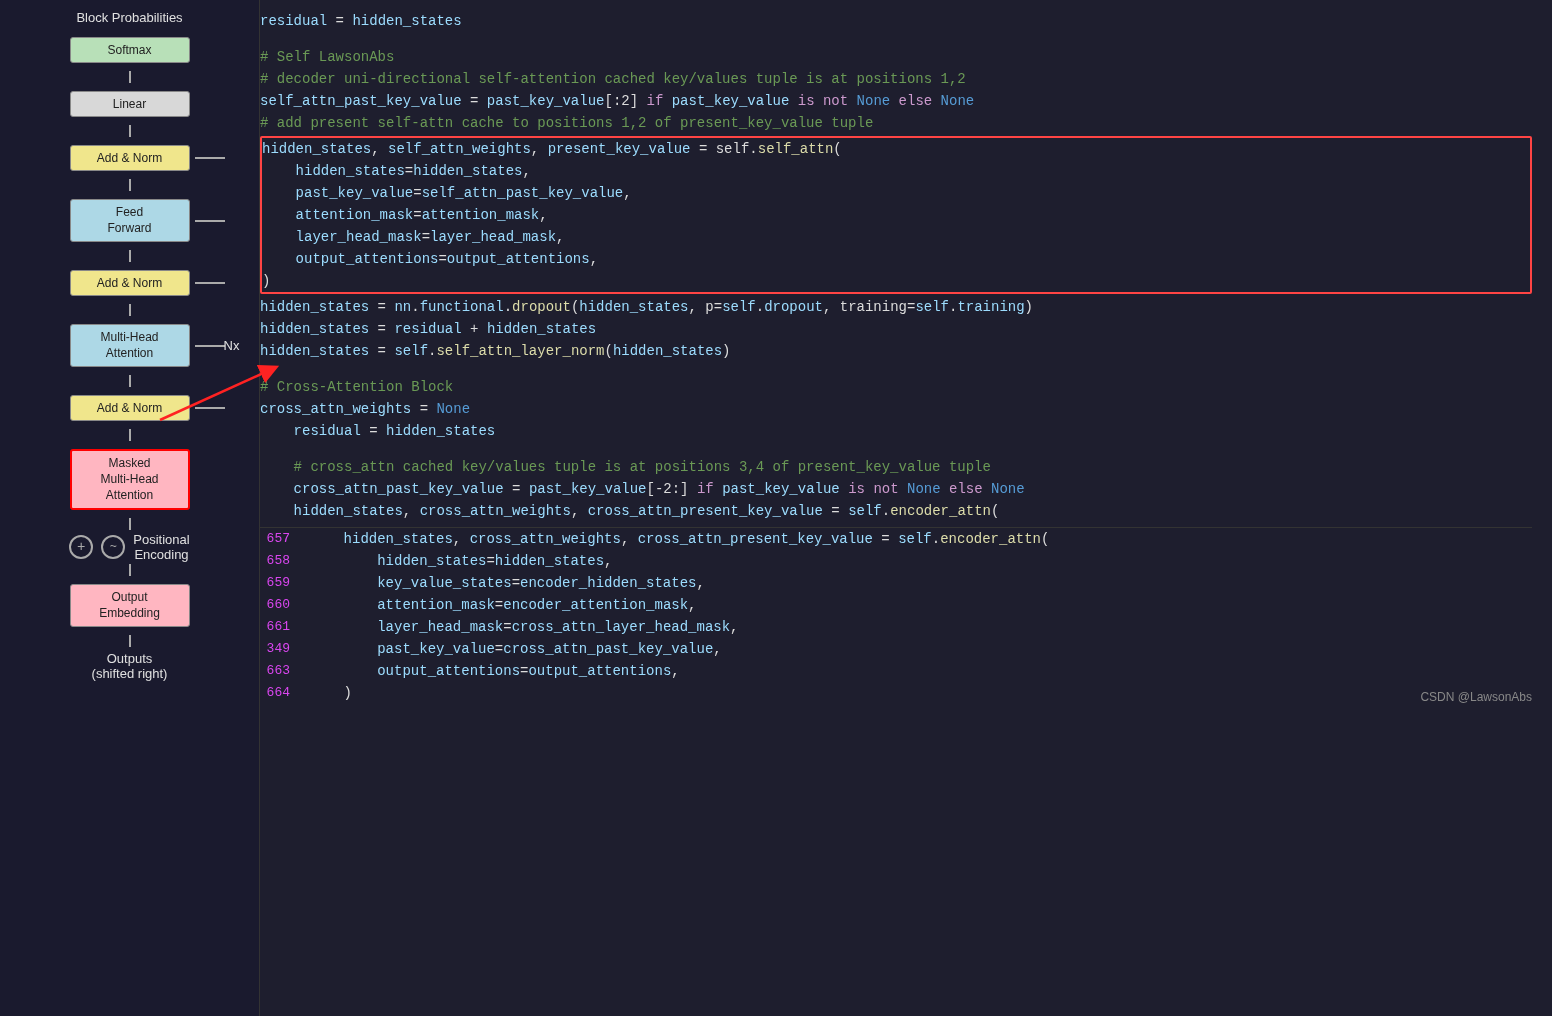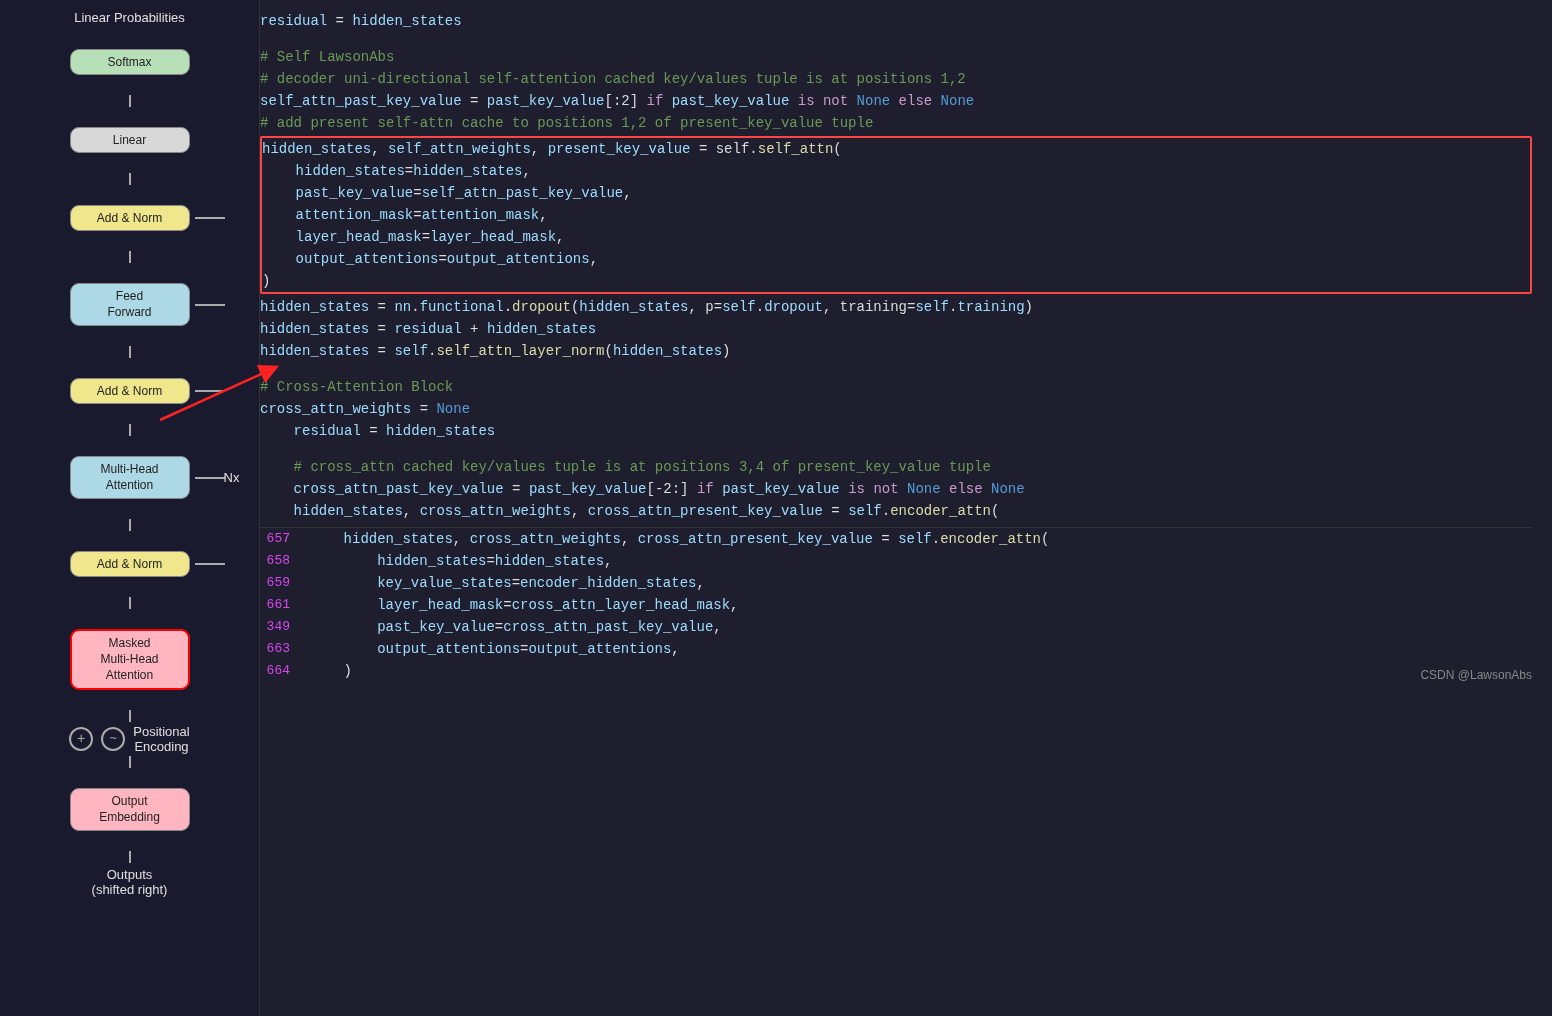--- a/index.html
+++ b/index.html
@@ -28,27 +28,27 @@
     .diagram-label {
       color: #e0e0e0;
       font-family: Arial, sans-serif;
       font-size: 13px;
       text-align: center;
       margin-bottom: 4px;
     }
 
     .diagram-box {
       border: 1px solid #aaa;
-      border-radius: 9px;
+      border-radius: 3px;
       padding: 5px 10px;
       text-align: center;
       font-family: Arial, sans-serif;
       font-size: 12px;
       width: 120px;
-      margin: 20px auto;
+      margin: 8px auto;
     }
 
     .box-green {
       background: #b8e0b8;
       border-color: #888;
       color: #222;
     }
 
     .box-light {
       background: #d8d8d8;
@@ -193,21 +193,21 @@
       align-items: center;
       justify-content: center;
       gap: 8px;
       margin: 2px 0;
     }
   </style>
 </head>
 <body>
 
 <div class="left-panel">
-  <div class="diagram-label">Linear
+  <div class="diagram-label">Block
 Probabilities</div>
 
   <div class="diag-wrapper">
 
     <div style="display:flex;flex-direction:column;align-items:center;">
       <div class="diagram-box box-green">Softmax</div>
       <div class="connector-line"></div>
 
       <div class="diagram-box box-light">Linear</div>
       <div class="connector-line"></div>
@@ -346,20 +346,24 @@
         <div class="line-number">657</div>
         <div class="line-content"><span style="color:#dcdcdc;">    </span><span style="color:#9cdcfe;">hidden_states</span><span style="color:#dcdcdc;">, </span><span style="color:#9cdcfe;">cross_attn_weights</span><span style="color:#dcdcdc;">, </span><span style="color:#9cdcfe;">cross_attn_present_key_value</span><span style="color:#dcdcdc;"> = </span><span style="color:#9cdcfe;">self</span><span style="color:#dcdcdc;">.</span><span style="color:#dcdcaa;">encoder_attn</span><span style="color:#dcdcdc;">(</span></div>
       </div>
       <div class="code-line">
         <div class="line-number">658</div>
         <div class="line-content"><span style="color:#dcdcdc;">        </span><span style="color:#9cdcfe;">hidden_states</span><span style="color:#dcdcdc;">=</span><span style="color:#9cdcfe;">hidden_states</span><span style="color:#dcdcdc;">,</span></div>
       </div>
       <div class="code-line">
         <div class="line-number">659</div>
         <div class="line-content"><span style="color:#dcdcdc;">        </span><span style="color:#9cdcfe;">key_value_states</span><span style="color:#dcdcdc;">=</span><span style="color:#9cdcfe;">encoder_hidden_states</span><span style="color:#dcdcdc;">,</span></div>
+      </div>
+      <div class="code-line">
+        <div class="line-number">660</div>
+        <div class="line-content"><span style="color:#dcdcdc;">        </span><span style="color:#9cdcfe;">attention_mask</span><span style="color:#dcdcdc;">=</span><span style="color:#9cdcfe;">encoder_attention_mask</span><span style="color:#dcdcdc;">,</span></div>
       </div>
       <div class="code-line">
         <div class="line-number">661</div>
         <div class="line-content"><span style="color:#dcdcdc;">        </span><span style="color:#9cdcfe;">layer_head_mask</span><span style="color:#dcdcdc;">=</span><span style="color:#9cdcfe;">cross_attn_layer_head_mask</span><span style="color:#dcdcdc;">,</span></div>
       </div>
       <div class="code-line">
         <div class="line-number">349</div>
         <div class="line-content"><span style="color:#dcdcdc;">        </span><span style="color:#9cdcfe;">past_key_value</span><span style="color:#dcdcdc;">=</span><span style="color:#9cdcfe;">cross_attn_past_key_value</span><span style="color:#dcdcdc;">,</span></div>
       </div>
       <div class="code-line">

